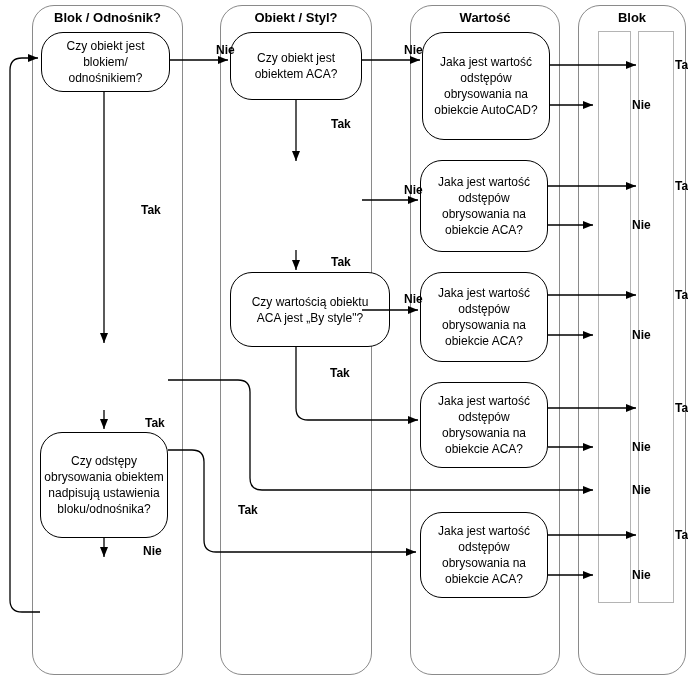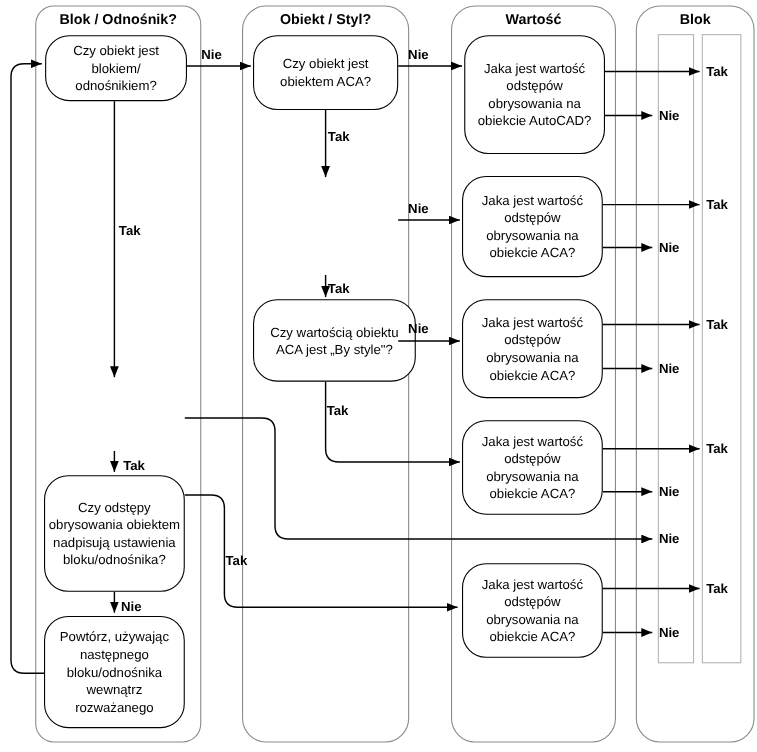--- a/index.html
+++ b/index.html
@@ -7,28 +7,28 @@
           font-family:"Liberation Sans",sans-serif;color:#000;overflow:hidden;}
   .lane{position:absolute;border:1px solid #8a8a8a;border-radius:22px;background:#fff;}
   .lane-header{position:absolute;top:4px;left:0;right:0;text-align:center;
                font-size:13px;font-weight:bold;white-space:nowrap;}
   .bar{position:absolute;border:1px solid #b4b4b4;background:#fff;}
   .node{position:absolute;border:1.5px solid #000;border-radius:22px;background:#fff;
         display:flex;align-items:center;justify-content:center;text-align:center;
         font-size:12px;line-height:16px;white-space:pre-line;box-sizing:border-box;
         padding:2px 3px;}
   .layer{position:absolute;left:0;top:0;pointer-events:none;}
-  .lbl{position:absolute;font-size:12px;font-weight:bold;line-height:14px;white-space:nowrap;}
+  .lbl{position:absolute;font-size:12px;font-weight:bold;line-height:14px;white-space:nowrap;margin-left:33px;}
 </style>
 </head>
 <body>
 
 <div id="canvas">
 
-  <div class="lane" style="left:32px;top:5px;width:149px;height:668px;border-radius:17px;">
+  <div class="lane" style="left:32px;top:5px;width:149px;height:668px;">
     <div class="lane-header">Blok / Odnośnik?</div>
   </div>
   <div class="lane" style="left:220px;top:5px;width:150px;height:668px;">
     <div class="lane-header">Obiekt / Styl?</div>
   </div>
   <div class="lane" style="left:410px;top:5px;width:148px;height:668px;">
     <div class="lane-header">Wartość</div>
   </div>
   <div class="lane" style="left:578px;top:5px;width:106px;height:668px;">
     <div class="lane-header">Blok</div>
@@ -37,29 +37,24 @@
   <div class="bar" style="left:598px;top:31px;width:31px;height:570px;"></div>
   <div class="bar" style="left:638px;top:31px;width:34px;height:570px;"></div>
 
   <div class="node" style="left:41px;top:32px;width:129px;height:60px;">Czy obiekt jest
 blokiem/
 odnośnikiem?</div>
   <div class="node" style="left:40px;top:432px;width:128px;height:106px;">Czy odstępy
 obrysowania obiektem
 nadpisują ustawienia
 bloku/odnośnika?</div>
-  <div class="node" style="left:40px;top:560px;width:128px;height:102px;">Powtórz, używając
-następnego
-bloku/odnośnika
-wewnątrz
-rozważanego</div>
 
   <div class="node" style="left:230px;top:32px;width:132px;height:68px;">Czy obiekt jest
 obiektem ACA?</div>
-  <div class="node" style="left:230px;top:272px;width:148px;height:75px;">Czy wartością obiektu
+  <div class="node" style="left:230px;top:272px;width:160px;height:75px;">Czy wartością obiektu
 ACA jest „By style"?</div>
 
   <div class="node" style="left:422px;top:32px;width:128px;height:108px;">Jaka jest wartość
 odstępów
 obrysowania na
 obiekcie AutoCAD?</div>
   <div class="node" style="left:420px;top:160px;width:128px;height:92px;">Jaka jest wartość
 odstępów
 obrysowania na
 obiekcie ACA?</div>

